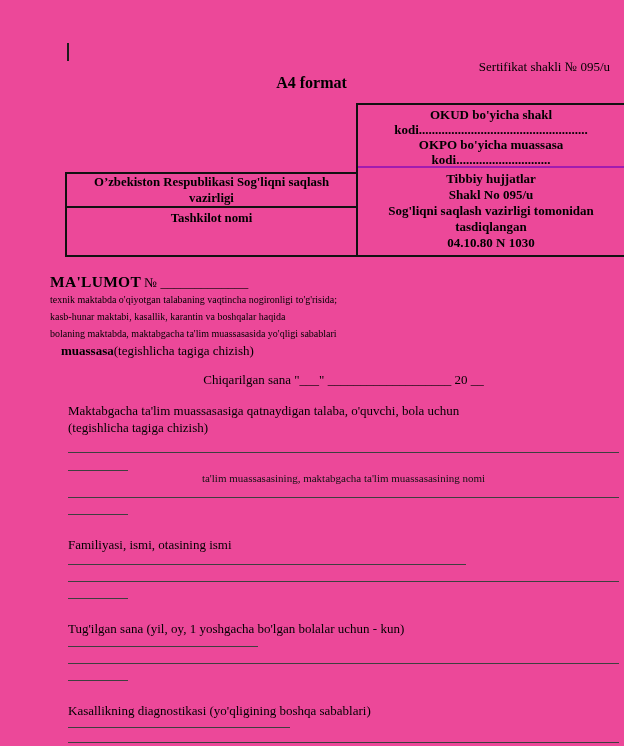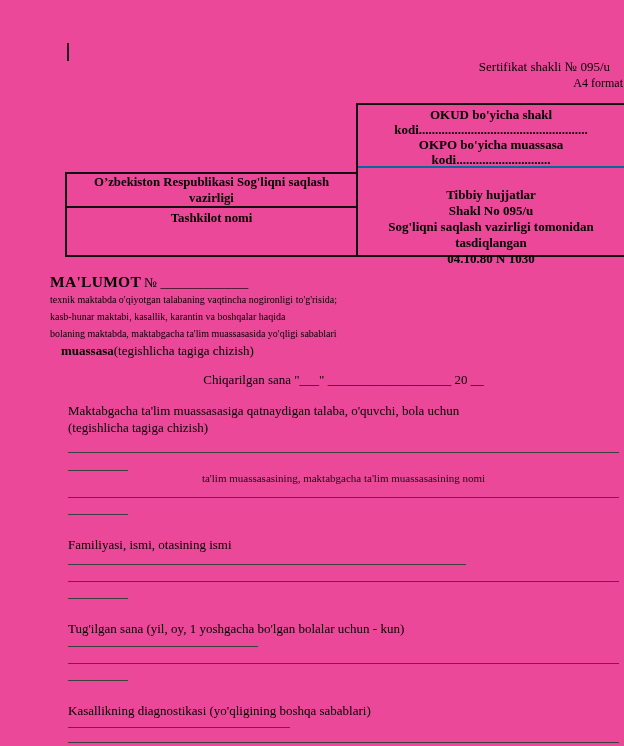--- a/index.html
+++ b/index.html
@@ -21,37 +21,37 @@
     background: #1c1c1c;
   }
 
   
   .cert-label {
     position: absolute; top: 59px; left: 0; right: 14px;
     text-align: right; font-size: 13px; line-height: 16px;
   }
   .a4-label {
     position: absolute; top: 76px; left: 0; right: 1px;
-    text-align: right; font-size: 12px; font-weight: normal; line-height: 14px;
+    text-align: center; font-size: 16px; font-weight: bold; line-height: 14px;
   }
 
   
   .box-right {
     position: absolute; left: 356px; top: 103px;
     width: 268px; height: 154px;
     border-left: 2px solid #111; border-top: 2px solid #111; border-bottom: 2px solid #111;
     box-sizing: border-box;
     font-weight: bold; font-size: 13px; text-align: center;
   }
   .box-right .cell-codes {
-    height: 63px; border-bottom: 2px solid #0369a1; box-sizing: border-box;
+    height: 63px; border-bottom: 2px solid #a21caf; box-sizing: border-box;
     padding-top: 2px; line-height: 15px;
   }
   .box-right .cell-approval {
-    padding-top: 19px; line-height: 16px;
+    padding-top: 3px; line-height: 16px;
   }
   .box-left {
     position: absolute; left: 65px; top: 172px;
     width: 291px; height: 85px;
     border-left: 2px solid #111; border-top: 2px solid #111; border-bottom: 2px solid #111;
     box-sizing: border-box;
     font-weight: bold; font-size: 12.8px; text-align: center;
   }
   .box-left .cell-ministry {
     height: 34px; border-bottom: 2px solid #111; box-sizing: border-box;

